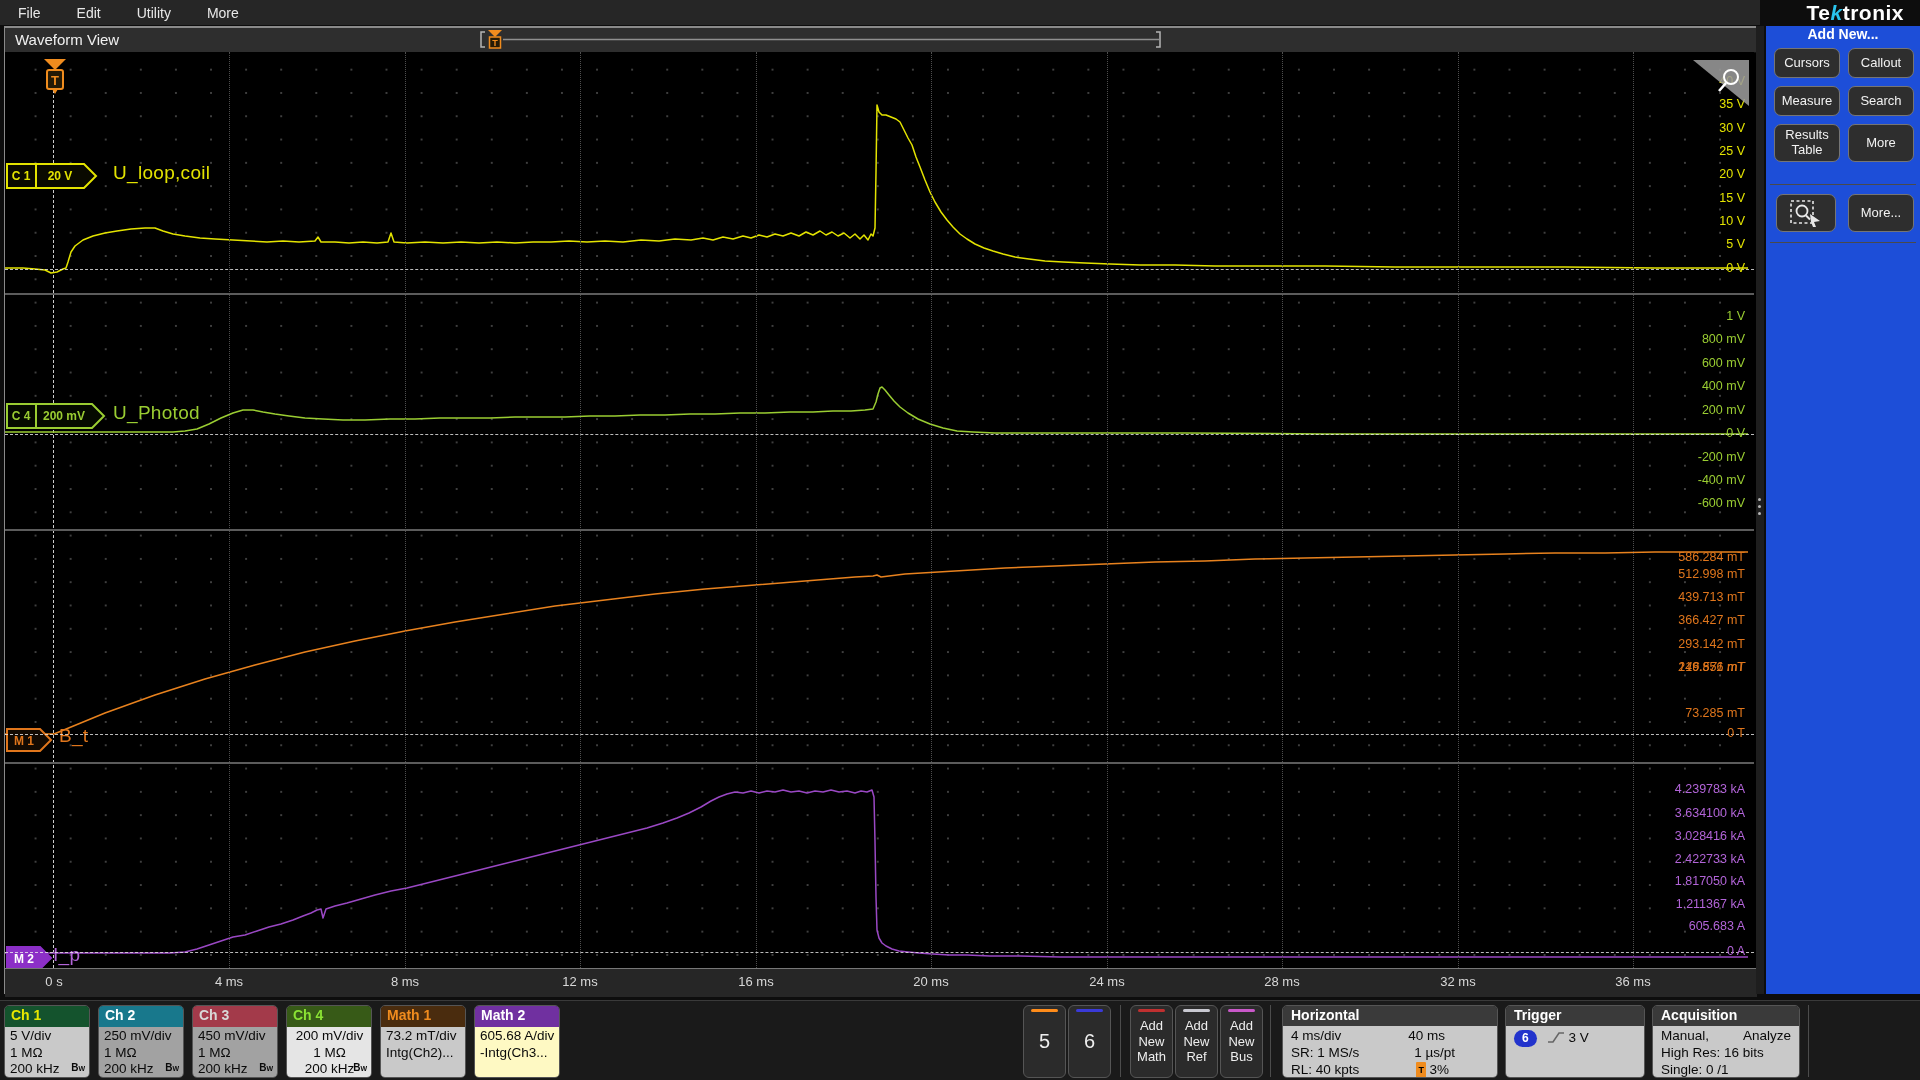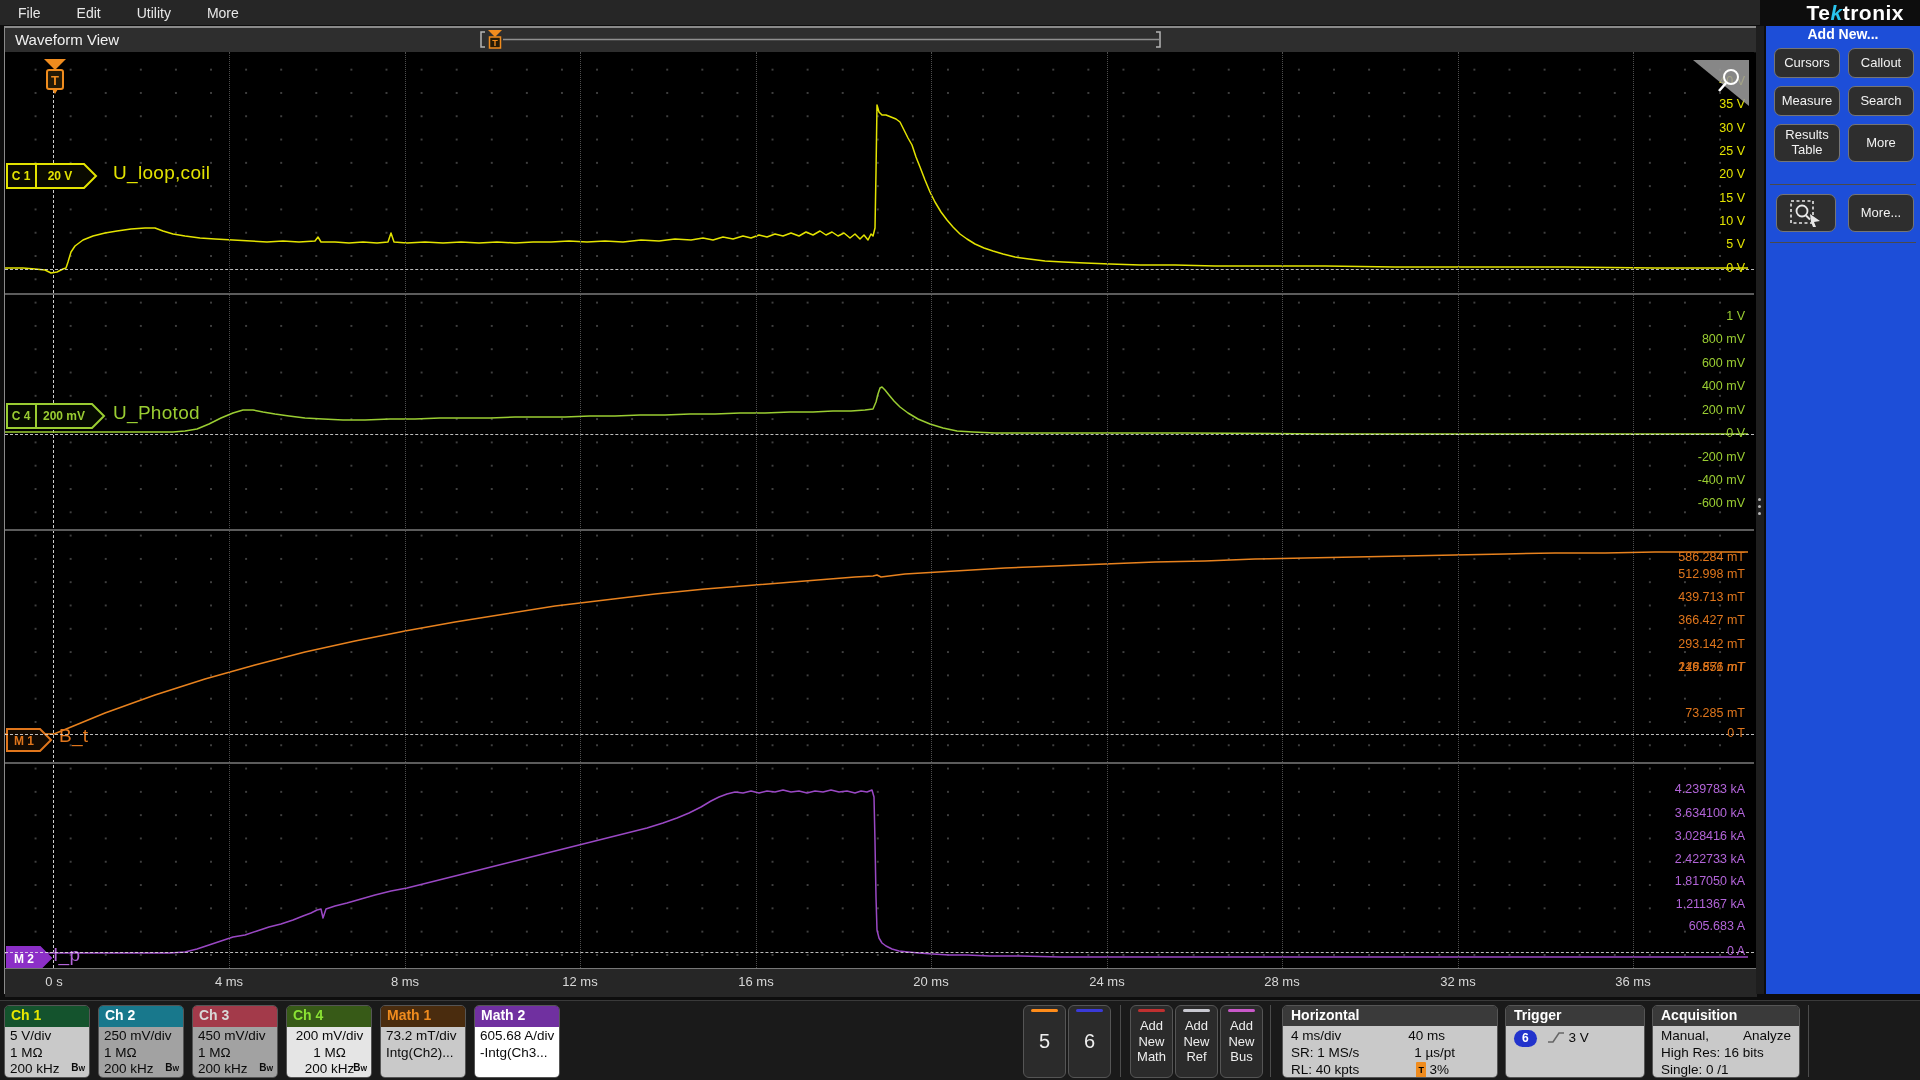--- a/index.html
+++ b/index.html
@@ -258,21 +258,21 @@
       </div>
       <div class="chbadge" style="left: 380px;">
         <div class="chhead" style="background: rgb(74, 44, 14); color: rgb(240, 140, 30);">Math 1</div>
         <div class="chbody" style="background: rgb(201, 201, 201);">
           <div>73.2 mT/div</div>
           <div>Intg(Ch2)...</div>
         </div>
       </div>
       <div class="chbadge" style="left: 474px;">
         <div class="chhead" style="background: rgb(112, 48, 160); color: rgb(255, 255, 255);">Math 2</div>
-        <div class="chbody" style="background: #ffffff;">
+        <div class="chbody" style="background: #fef9c3;">
           <div>605.68 A/div</div>
           <div>-Intg(Ch3...</div>
         </div>
       </div>
     </div>
 
   <div class="vsep" style="left:1120px;"></div>
   <div class="vsep" style="left:1270px;"></div>
   <div class="vsep" style="left:1808px;"></div>
 

